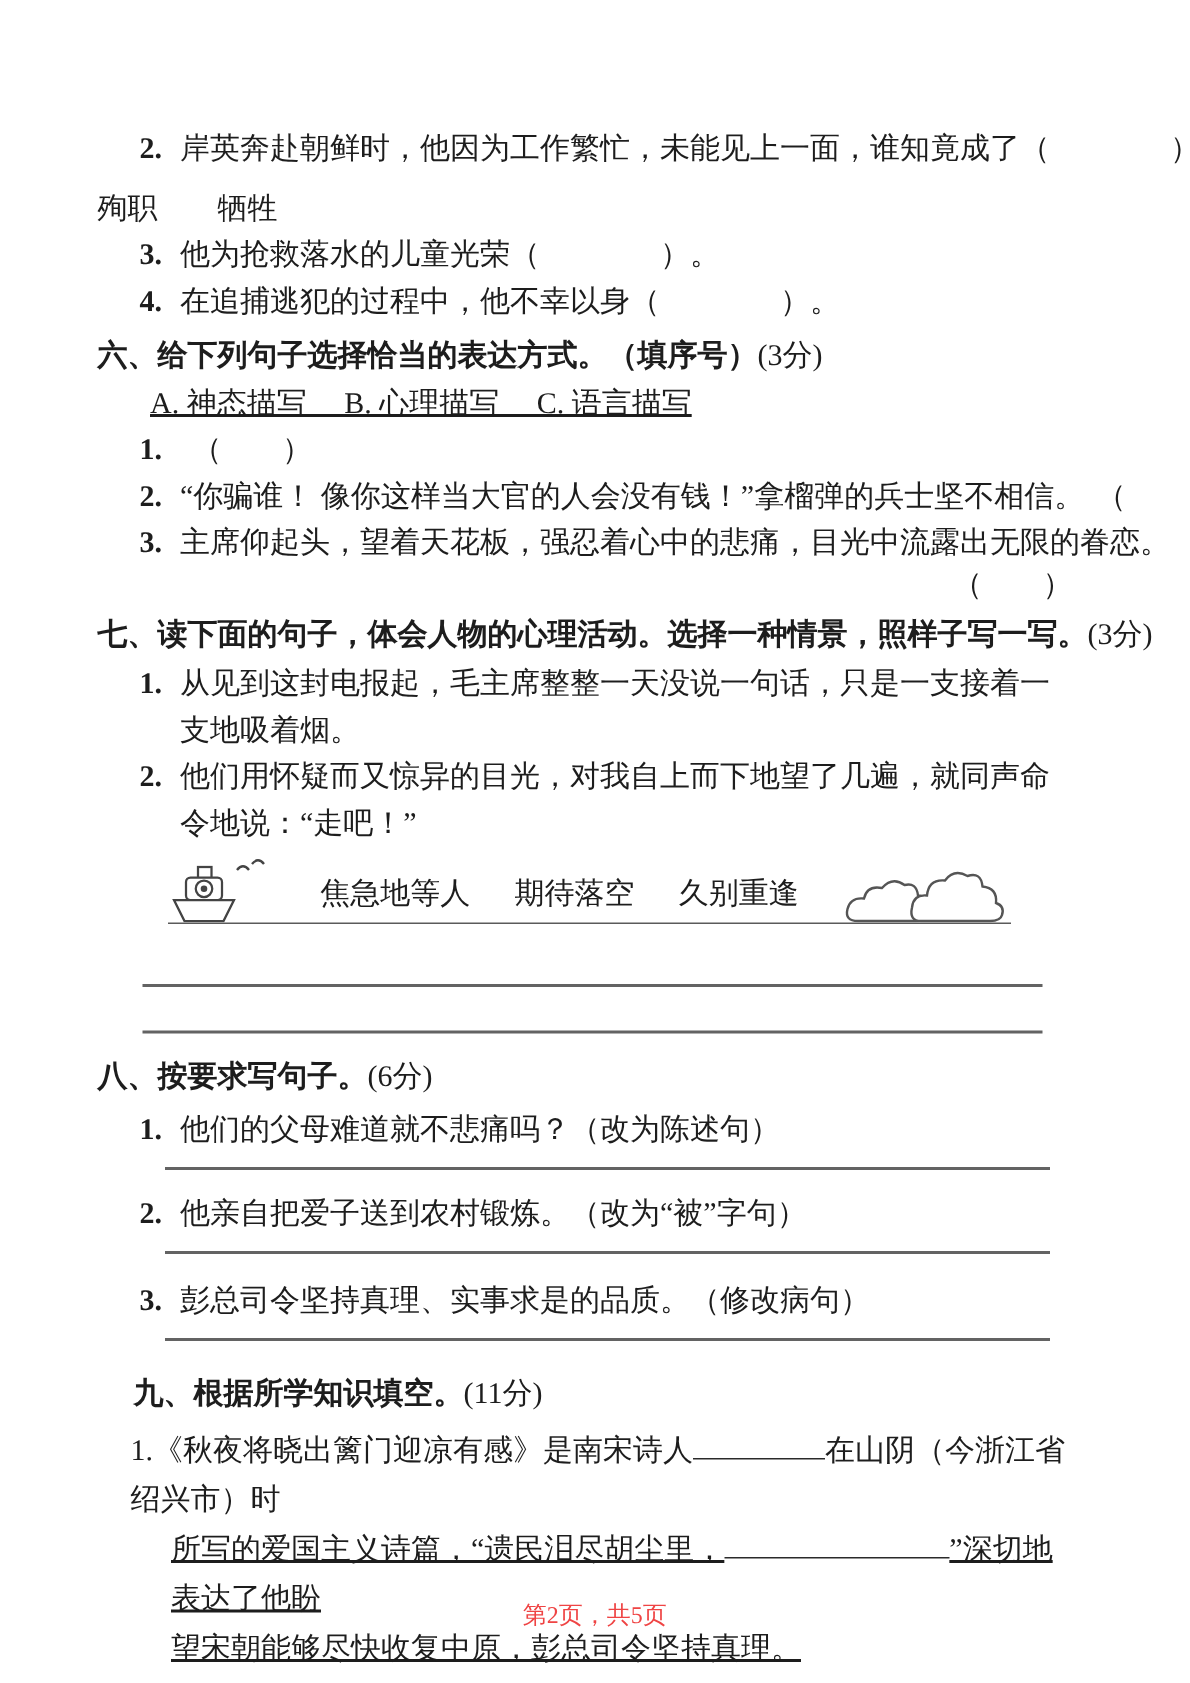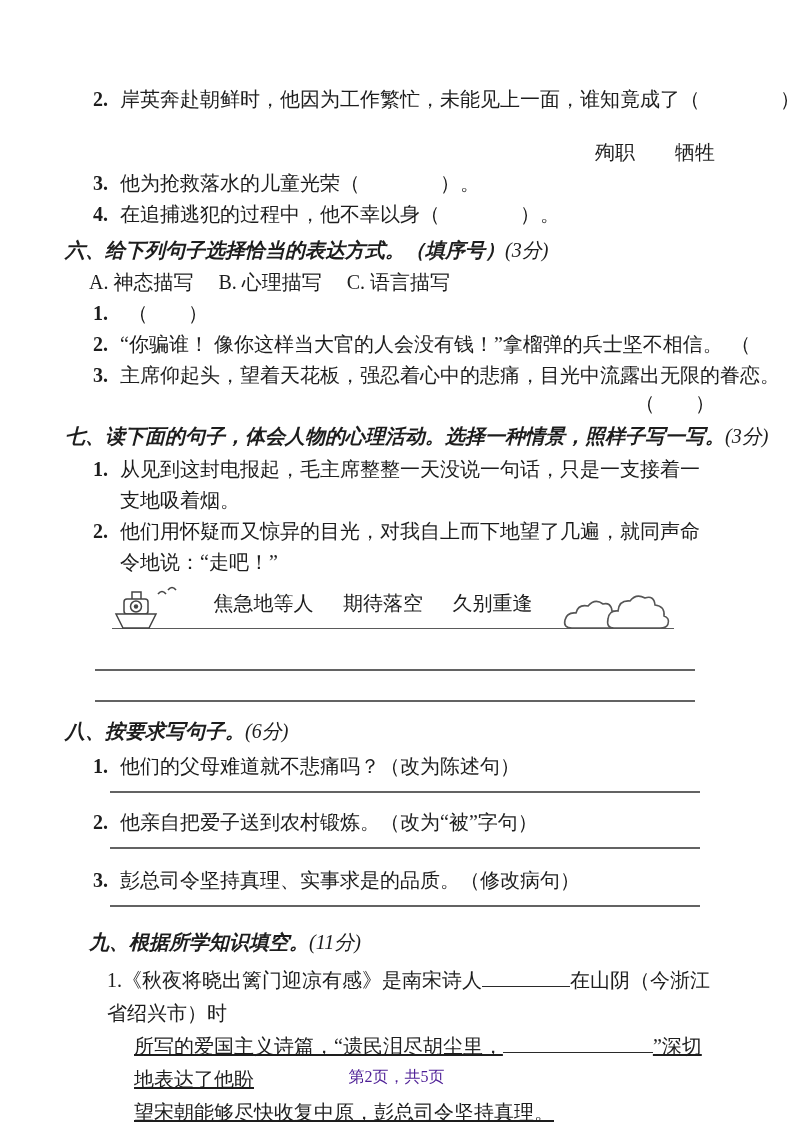--- a/index.html
+++ b/index.html
@@ -11,69 +11,68 @@
     color:#1d1d1d;
     font-size:20px;
     overflow:hidden;
   }
   .content{padding:84px 78px 0 65px;}
   .heading{
     font-family:"Liberation Sans","DejaVu Sans",sans-serif;
     font-weight:700;
     line-height:31px;
     white-space:nowrap;
-    font-style:italic;
   }
   .heading .pts{
     font-weight:400;
     font-family:"Liberation Serif","DejaVu Serif",serif;
   }
   .item{display:flex;margin-left:28px;line-height:31px;}
   .item .num{flex:0 0 27px;font-weight:700;}
   .item .itext{flex:1;}
   .nowrap{white-space:nowrap;}
   .answer{flex:0 0 auto;margin-left:8px;}
   .answer-row{text-align:right;line-height:29px;margin-top:-2px;}
-  .wordbank{text-align:right;line-height:31px;margin-top:22px;}
-  .options{margin-left:24px;line-height:31px;margin-top:1px;}
+  .wordbank{text-align:left;line-height:31px;margin-top:9px;}
+  .options{margin-left:35px;line-height:31px;margin-top:1px;text-decoration:underline;}
   .hint{}
   
   .banner{
     margin:6px 0 0 47px;
     width:562px;height:44px;
     border-bottom:1.6px solid #5a5a5a;
-    display:flex;align-items:center;justify-content:space-between;
+    display:flex;align-items:flex-end;justify-content:space-between;
   }
   .banner .phrase{padding-bottom:6px;white-space:nowrap;}
   .banner svg{display:block;}
   
   .wline{
     height:0;border-bottom:2px solid #636363;
     width:600px;margin:29px 0 0 30px;
   }
   .wline.first{margin-top:40px;}
   .wline.s8{width:590px;margin-left:45px;margin-top:9px;}
   .mt4{margin-top:4px;} .mt13{margin-top:13px;}
   .mt14{margin-top:14px;} .mt16{margin-top:16px;} .mt20{margin-top:20px;margin-left:24px;}
   .mt5{margin-top:5px;}  .mt3{margin-top:3px;}  .mt2{margin-top:2px;} .mt6{margin-top:6px;}
   .ln12{margin-top:12px;}
   
-  .s9item{margin-left:42px;line-height:33px;}
+  .s9item{margin-left:22px;line-height:33px;}
   .s9line{display:block;}
   .cont{padding-left:27px;text-decoration:underline;}
   .blank{
     display:inline-block;
     border-bottom:1.6px solid #2a2a2a;
     height:17px;
   }
   .b1{width:88px;}
   .b2{width:150px;}
   .footer{
     position:absolute;left:0;right:0;bottom:34px;
-    text-align:center;font-size:16px;color:#4c1d95;
+    text-align:center;font-size:16px;color:#ef4444;
   }
 </style>
 </head>
 <body>
 
 <div class="page">
   <div class="content">
 
     <div class="item">
       <span class="num">2.</span>

